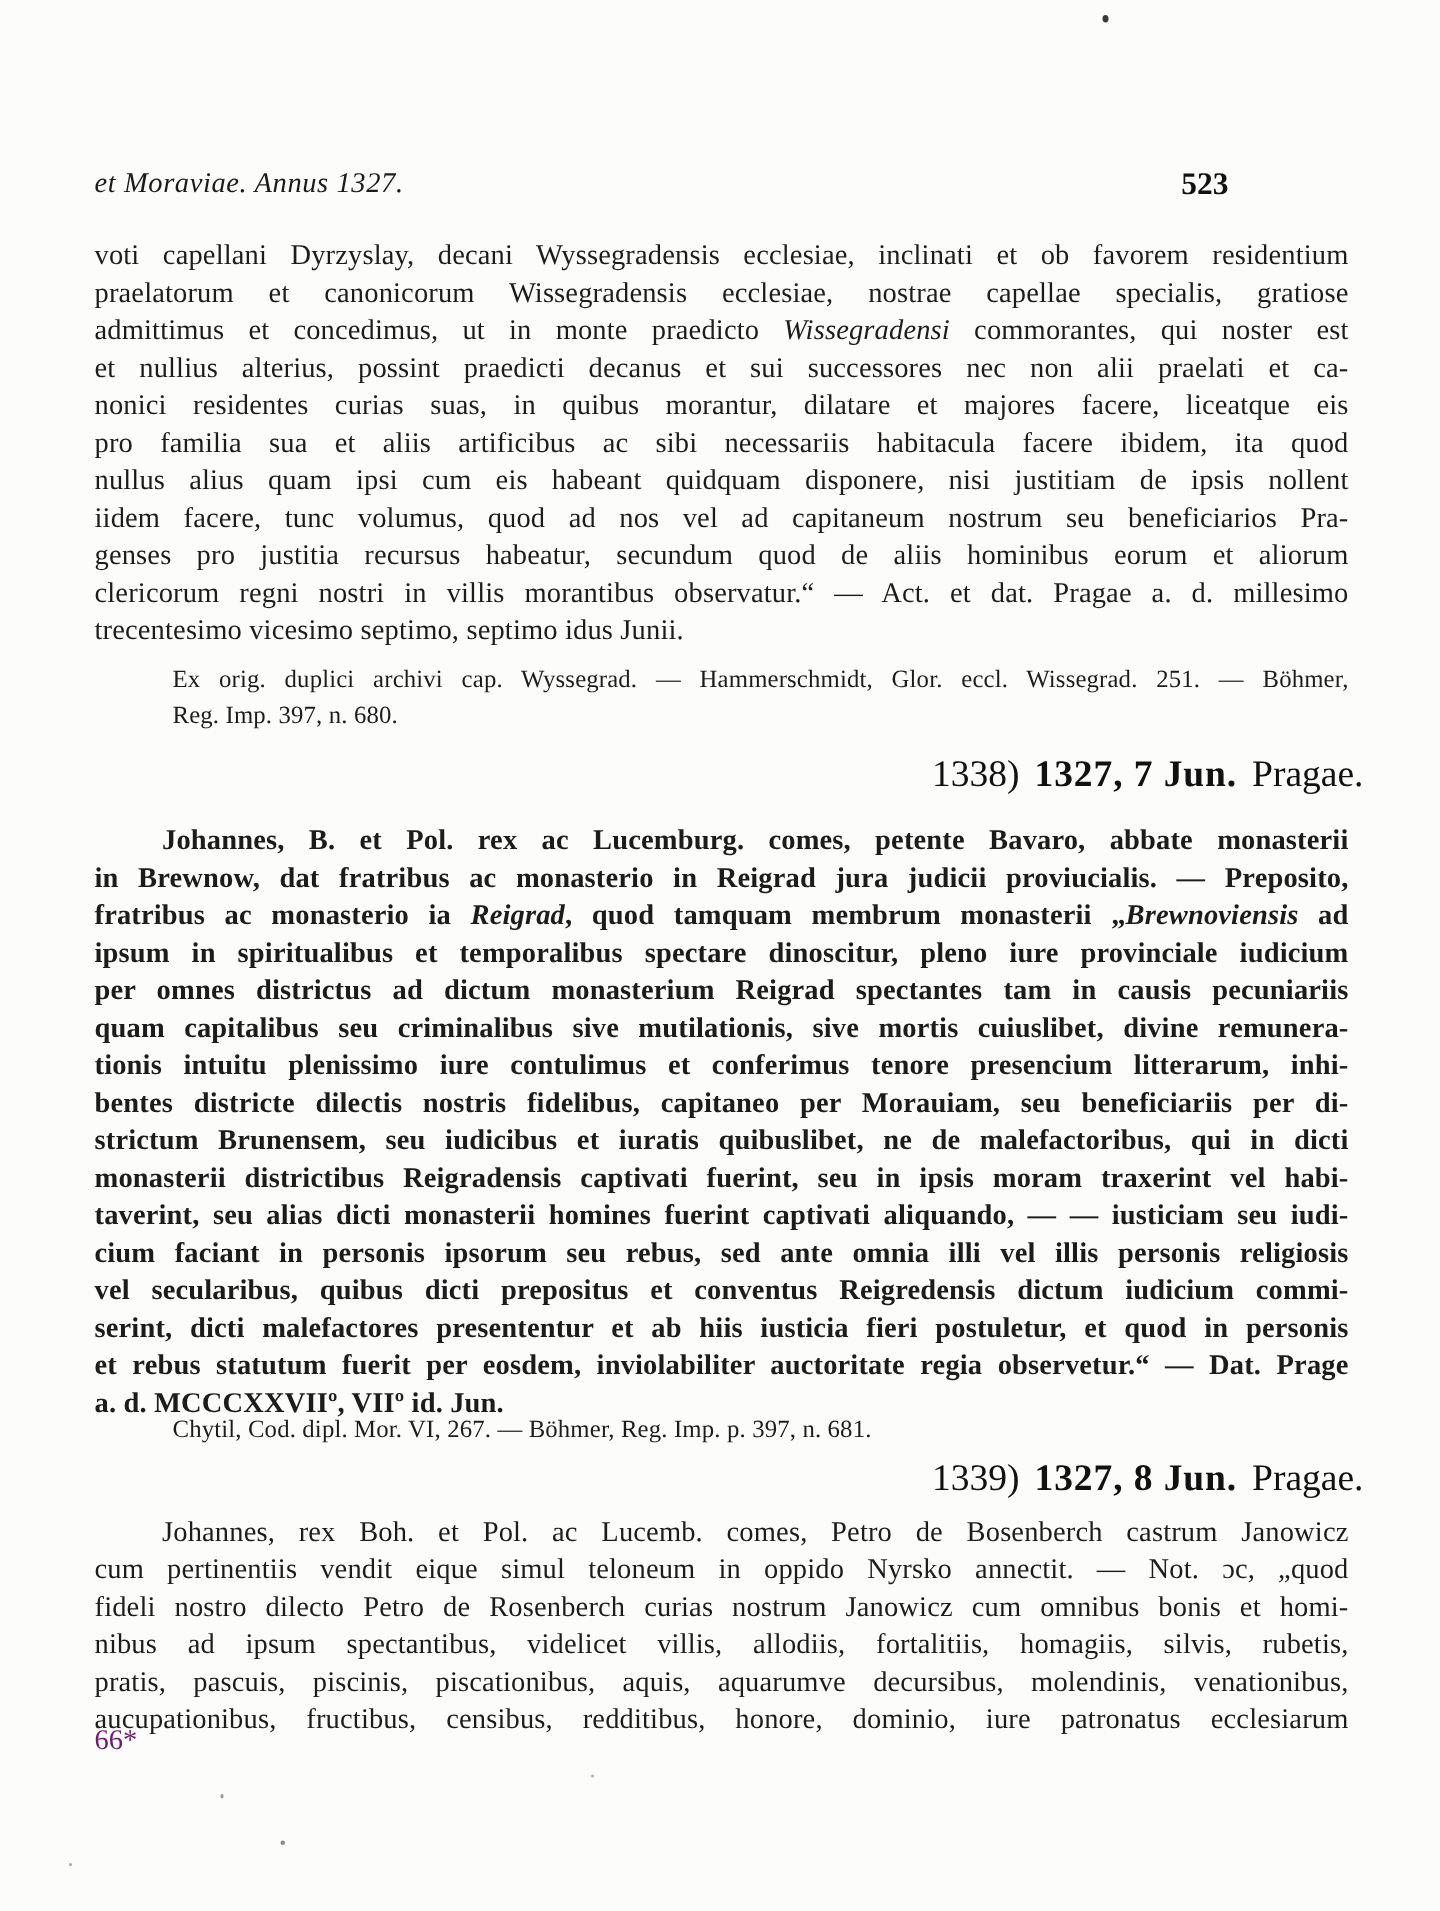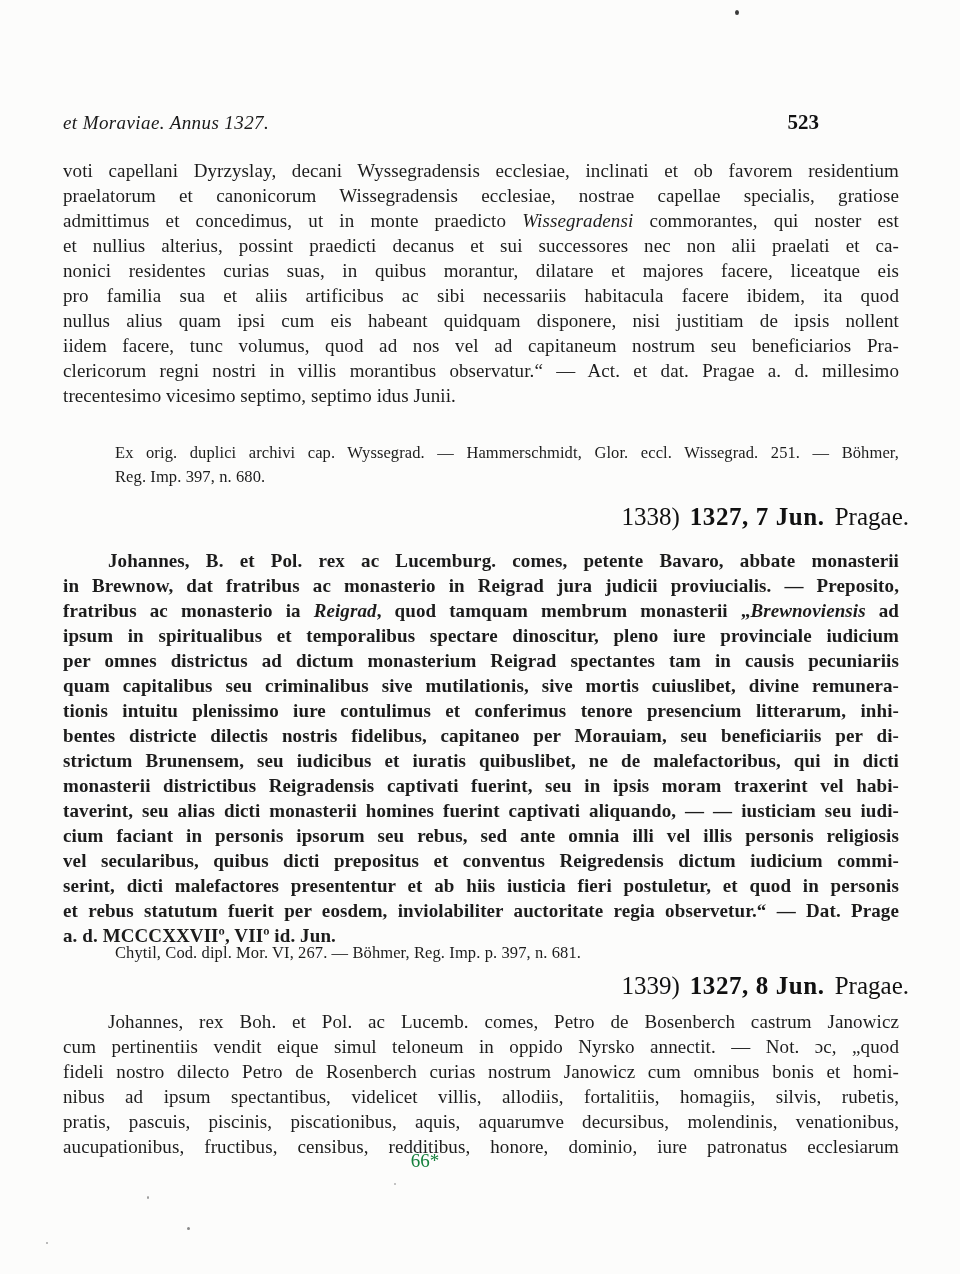--- a/index.html
+++ b/index.html
@@ -44,23 +44,23 @@
 
   .entry-heading {
     position: absolute; left: 73px; width: 836px;
     text-align: right; font-size: 25px; color: #111;
   }
   .h-num { margin-right: 10px; }
   .h-date { font-weight: bold; letter-spacing: 0.6px; }
   .h-place { margin-left: 10px; }
 
   .footer-mark {
-    position: absolute; left: 63px; width: 836px; text-align: center;
+    position: absolute; left: 63px; width: 836px; text-align: left;
     padding-right: 112px; box-sizing: border-box;
-    font-size: 19px; color: #15803d;
+    font-size: 19px; color: #701a75;
   }
 
   .speck { position: absolute; border-radius: 50%; }
 </style>
 </head>
 <body>
 
 <div class="page">
 
   <div class="speck" style="left:735px; top:10px; width:4px; height:5px; background:#3a3a3a;"></div>
@@ -76,20 +76,21 @@
 
   <div class="para" style="top:158px;">
       <div class="tline stretch"><span>voti capellani Dyrzyslay, decani Wyssegradensis ecclesiae, inclinati et ob favorem residentium</span></div>
       <div class="tline stretch"><span>praelatorum et canonicorum Wissegradensis ecclesiae, nostrae capellae specialis, gratiose</span></div>
       <div class="tline stretch"><span>admittimus et concedimus, ut in monte praedicto </span><span class="it">Wissegradensi</span><span> commorantes, qui noster est</span></div>
       <div class="tline stretch"><span>et nullius alterius, possint praedicti decanus et sui successores nec non alii praelati et ca-</span></div>
       <div class="tline stretch"><span>nonici residentes curias suas, in quibus morantur, dilatare et majores facere, liceatque eis</span></div>
       <div class="tline stretch"><span>pro familia sua et aliis artificibus ac sibi necessariis habitacula facere ibidem, ita quod</span></div>
       <div class="tline stretch"><span>nullus alius quam ipsi cum eis habeant quidquam disponere, nisi justitiam de ipsis nollent</span></div>
       <div class="tline stretch"><span>iidem facere, tunc volumus, quod ad nos vel ad capitaneum nostrum seu beneficiarios Pra-</span></div>
+      <div class="tline stretch"><span>genses pro justitia recursus habeatur, secundum quod de aliis hominibus eorum et aliorum</span></div>
       <div class="tline stretch"><span>clericorum regni nostri in villis morantibus observatur.“ — Act. et dat. Pragae a. d. millesimo</span></div>
       <div class="tline"><span>trecentesimo vicesimo septimo, septimo idus Junii.</span></div>
     </div>
 
   <div class="citation" style="top:441px;">
       <div class="tline stretch"><span>Ex orig. duplici archivi cap. Wyssegrad. — Hammerschmidt, Glor. eccl. Wissegrad. 251. — Böhmer,</span></div>
       <div class="tline"><span>Reg. Imp. 397, n. 680.</span></div>
     </div>
 
   <div class="entry-heading" style="top:503px;">

